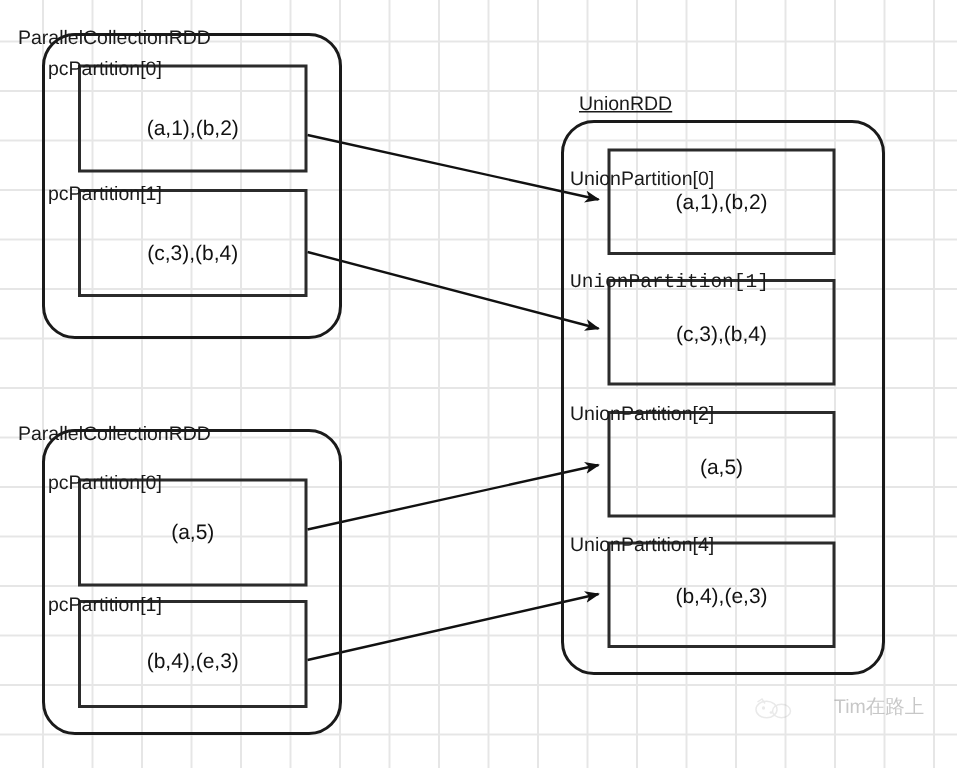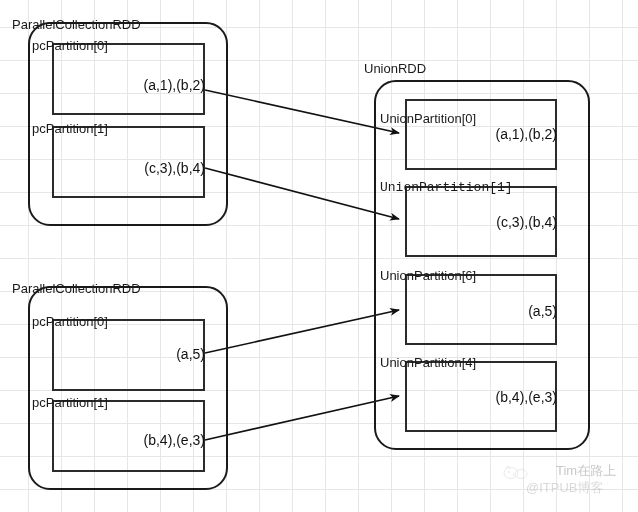--- a/index.html
+++ b/index.html
@@ -48,21 +48,21 @@
     color: #1a1a1a;
     white-space: nowrap;
     line-height: 14px;
     letter-spacing: 0px;
   }
   .part-value {
     position: absolute;
     font-size: 14px;
     color: #111111;
     white-space: nowrap;
-    text-align: right;
+    text-align: center;
     line-height: 16px;
   }
   
   .watermark {
     position: absolute;
     right: 8px;
     bottom: 8px;
     width: 130px;
     height: 44px;
     opacity: 0.55;
@@ -126,43 +126,42 @@
 
   <div class="part-box" style="left:52px; top:319px; width:153px; height:72px;"></div>
   <div class="box-label" style="left:32px; top:315px;">pcPartition[0]</div>
   <div class="part-value" style="left:52px; top:346px; width:153px;">(a,5)</div>
 
   <div class="part-box" style="left:52px; top:400px; width:153px; height:72px;"></div>
   <div class="box-label" style="left:32px; top:396px;">pcPartition[1]</div>
   <div class="part-value" style="left:52px; top:432px; width:153px;">(b,4),(e,3)</div>
 
   <div class="rdd-box" style="left:374px; top:80px; width:216px; height:370px;"></div>
-  <div class="box-label" style="left:364px; top:62px;">UnionRDD</div>
+  <div class="box-label" style="left:386px; top:62px;text-decoration:underline;">UnionRDD</div>
 
   <div class="part-box" style="left:405px; top:99px; width:152px; height:71px;"></div>
   <div class="box-label" style="left:380px; top:94px;margin-top:18px;">UnionPartition[0]</div>
   <div class="part-value" style="left:405px; top:126px; width:152px;">(a,1),(b,2)</div>
 
   <div class="part-box" style="left:405px; top:186px; width:152px; height:71px;"></div>
   <div class="box-label" style="left:380px; top:181px;font-family:Liberation Mono, monospace;">UnionPartition[1]</div>
   <div class="part-value" style="left:405px; top:214px; width:152px;">(c,3),(b,4)</div>
 
   <div class="part-box" style="left:405px; top:274px; width:152px; height:71px;"></div>
-  <div class="box-label" style="left:380px; top:269px;">UnionPartition[6]</div>
+  <div class="box-label" style="left:380px; top:269px;">UnionPartition[2]</div>
   <div class="part-value" style="left:405px; top:303px; width:152px;">(a,5)</div>
 
   <div class="part-box" style="left:405px; top:361px; width:152px; height:71px;"></div>
   <div class="box-label" style="left:380px; top:356px;text-align:right;">UnionPartition[4]</div>
   <div class="part-value" style="left:405px; top:389px; width:152px;">(b,4),(e,3)</div>
 
   <div class="watermark">
     <svg class="wm-logo" viewBox="0 0 28 20" xmlns="http://www.w3.org/2000/svg">
       <ellipse cx="9" cy="10" rx="7" ry="5.5" fill="none" stroke="#b0b0b0" stroke-width="1"></ellipse>
       <ellipse cx="19" cy="11" rx="6" ry="4.5" fill="none" stroke="#b0b0b0" stroke-width="1"></ellipse>
       <circle cx="7" cy="9" r="1.1" fill="#b0b0b0"></circle>
       <circle cx="12" cy="12" r="0.9" fill="#b0b0b0"></circle>
       <path d="M3,5 L6,3 L8,6" fill="none" stroke="#b0b0b0" stroke-width="1"></path>
     </svg>
     <div class="wm-line1">Tim在路上</div>
-    <div class="wm-line2">@ITPUB博客</div>
   </div>
 
 </div>
 
 </body></html>

